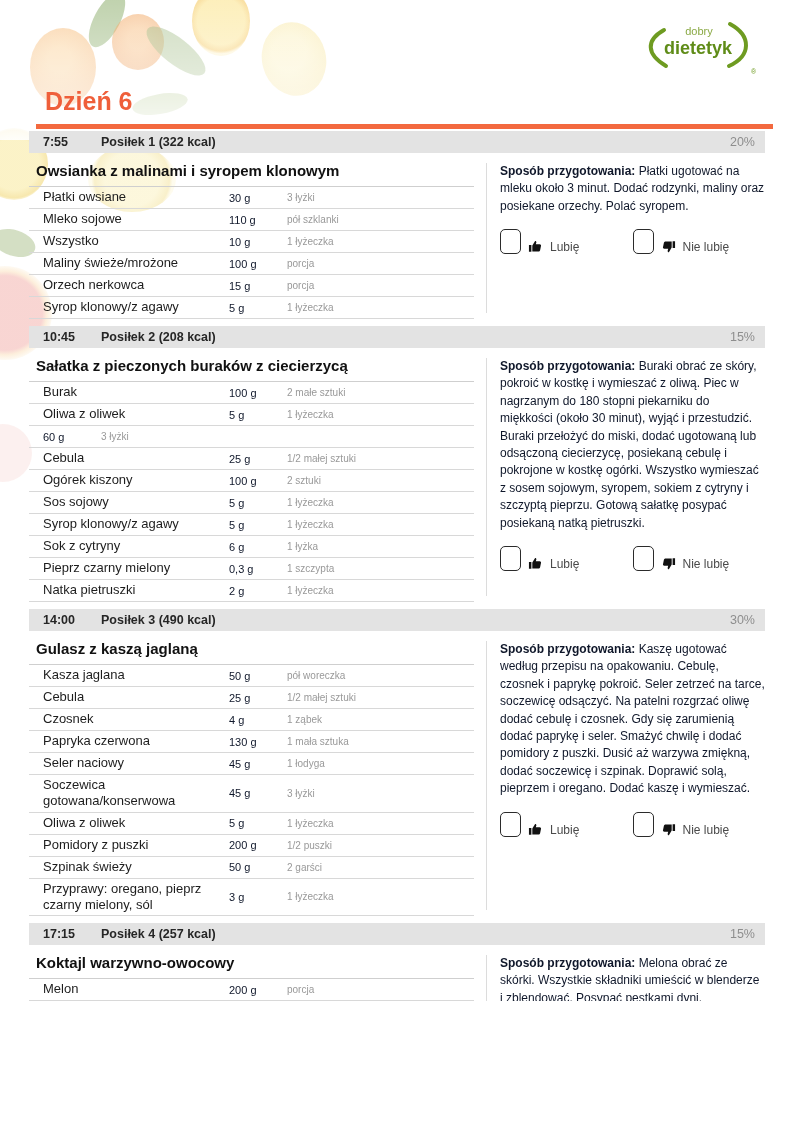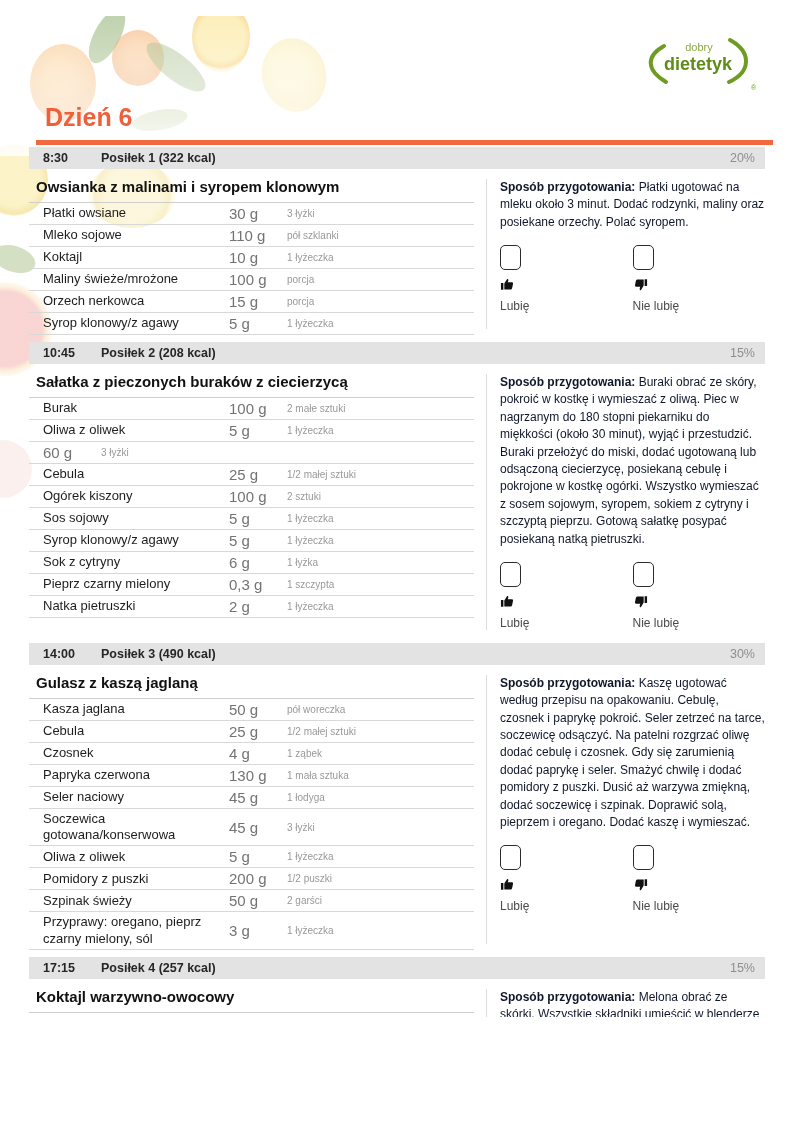--- a/index.html
+++ b/index.html
@@ -1,17 +1,17 @@
 <!DOCTYPE html>
 <html lang="pl"><head>
 <meta charset="utf-8">
 <style>
   html,body{margin:0;padding:0;background:#fff;}
   .page{
-    position:relative;width:794px;height:1001px;margin:16px auto;background:#fff;
+    position:relative;width:794px;height:1001px;margin:0 auto;background:#fff;
     font-family:"Liberation Sans","DejaVu Sans",sans-serif;color:#1d1d1d;overflow:hidden;
   }
   
   .deco{position:absolute;inset:0;z-index:0;pointer-events:none;}
   .deco span{position:absolute;display:block;border-radius:50%;}
   .d-orange{left:30px;top:28px;width:66px;height:78px;background:radial-gradient(circle at 45% 40%,#f9c277 20%,#f2a04c 75%);opacity:.5;}
   .d-tangerine{left:112px;top:14px;width:52px;height:56px;background:radial-gradient(circle at 50% 45%,#f6b066 25%,#ec8f3f 80%);opacity:.5;}
   .d-leaf1{left:94px;top:-10px;width:26px;height:60px;background:#86aa64;border-radius:50% 50% 50% 50%/60% 60% 40% 40%;transform:rotate(28deg);opacity:.55;}
   .d-leaf2{left:140px;top:38px;width:72px;height:26px;background:#9cb77e;transform:rotate(38deg);opacity:.5;}
   .d-slice{left:192px;top:-14px;width:58px;height:70px;background:radial-gradient(circle,#fbe07e 52%,#f4c24d 66%,#fdf0c4 72%);opacity:.55;}
@@ -41,26 +41,26 @@
   .meal-time{margin-left:14px;min-width:44px;}
   .meal-title{margin-left:14px;}
   .meal-percent{margin-left:auto;margin-right:10px;font-weight:normal;color:#8e8e8e;}
   .meal-body{display:flex;align-items:stretch;}
   .col-left{width:445px;flex:0 0 445px;}
   .col-right{flex:1;border-left:1px solid #dcdcdc;margin:10px 0 6px 12px;padding-left:13px;}
   h2.recipe{font-size:15px;font-weight:bold;color:#111;margin:9px 0 7px 7px;}
   .ingredients{border-top:1px solid #cfcfcf;}
   .ing-row{display:flex;align-items:center;padding:2px 0 2px 14px;border-bottom:1px solid #d8d8d8;min-height:17px;}
   .ing-name{width:186px;font-size:13px;color:#1d1d1d;line-height:1.25;}
-  .ing-amount{width:58px;font-size:15px;color:#737373;}
+  .ing-amount{width:58px;font-size:11px;color:#0f172a;}
   .ing-measure{flex:1;font-size:10px;color:#999;}
   .prep{margin:0;font-size:12px;line-height:1.45;color:#0f172a;}
   .prep b{font-weight:bold;}
   .likes{display:flex;margin-top:14px;}
-  .like-group{display:flex;align-items:flex-start;width:50%;gap:7px;cursor:pointer;flex-direction:column;}
+  .like-group{display:flex;align-items:flex-end;width:50%;gap:7px;cursor:pointer;}
   .cb{width:19px;height:23px;border:1.5px solid #2b2b2b;border-radius:5px;background:#fff;flex:0 0 auto;}
   .thumb{display:inline-flex;width:15px;height:15px;}
   .thumb svg{width:15px;height:15px;fill:#111;}
   .thumb-down{transform:rotate(180deg);}
   .like-label{font-size:12px;color:#4a4a4a;}
   
   .footer{position:absolute;left:0;top:1051px;width:794px;height:72px;z-index:1;}
   .footer-rule{position:absolute;left:48px;top:0;width:662px;height:2px;background:#a3c253;}
   .footer-box{position:absolute;top:0;height:30px;background:#8b5cf6;font-style:italic;}
   .page-box{left:712px;width:34px;display:flex;align-items:center;justify-content:center;color:#fff;font-size:12px;font-weight:bold;}
@@ -97,40 +97,40 @@
       <text class="lg-r" x="113" y="60">®</text>
     </svg>
   </div>
 
   <div class="content">
     <h1 class="day-title">Dzień 6</h1>
     <div class="rule-orange"></div>
 
     <section class="meal">
       <div class="meal-bar">
-        <span class="meal-time">8:30</span>
+        <span class="meal-time">7:55</span>
         <span class="meal-title">Posiłek 1 (322 kcal)</span>
         <span class="meal-percent">20%</span>
       </div>
       <div class="meal-body">
         <div class="col-left">
           <h2 class="recipe">Owsianka z malinami i syropem klonowym</h2>
           <div class="ingredients">
               <div class="ing-row">
                 <span class="ing-name">Płatki owsiane</span>
                 <span class="ing-amount">30 g</span>
                 <span class="ing-measure">3 łyżki</span>
               </div>
               <div class="ing-row">
                 <span class="ing-name">Mleko sojowe</span>
                 <span class="ing-amount">110 g</span>
                 <span class="ing-measure">pół szklanki</span>
               </div>
               <div class="ing-row">
-                <span class="ing-name">Koktajl</span>
+                <span class="ing-name">Wszystko</span>
                 <span class="ing-amount">10 g</span>
                 <span class="ing-measure">1 łyżeczka</span>
               </div>
               <div class="ing-row">
                 <span class="ing-name">Maliny świeże/mrożone</span>
                 <span class="ing-amount">100 g</span>
                 <span class="ing-measure">porcja</span>
               </div>
               <div class="ing-row">
                 <span class="ing-name">Orzech nerkowca</span>

